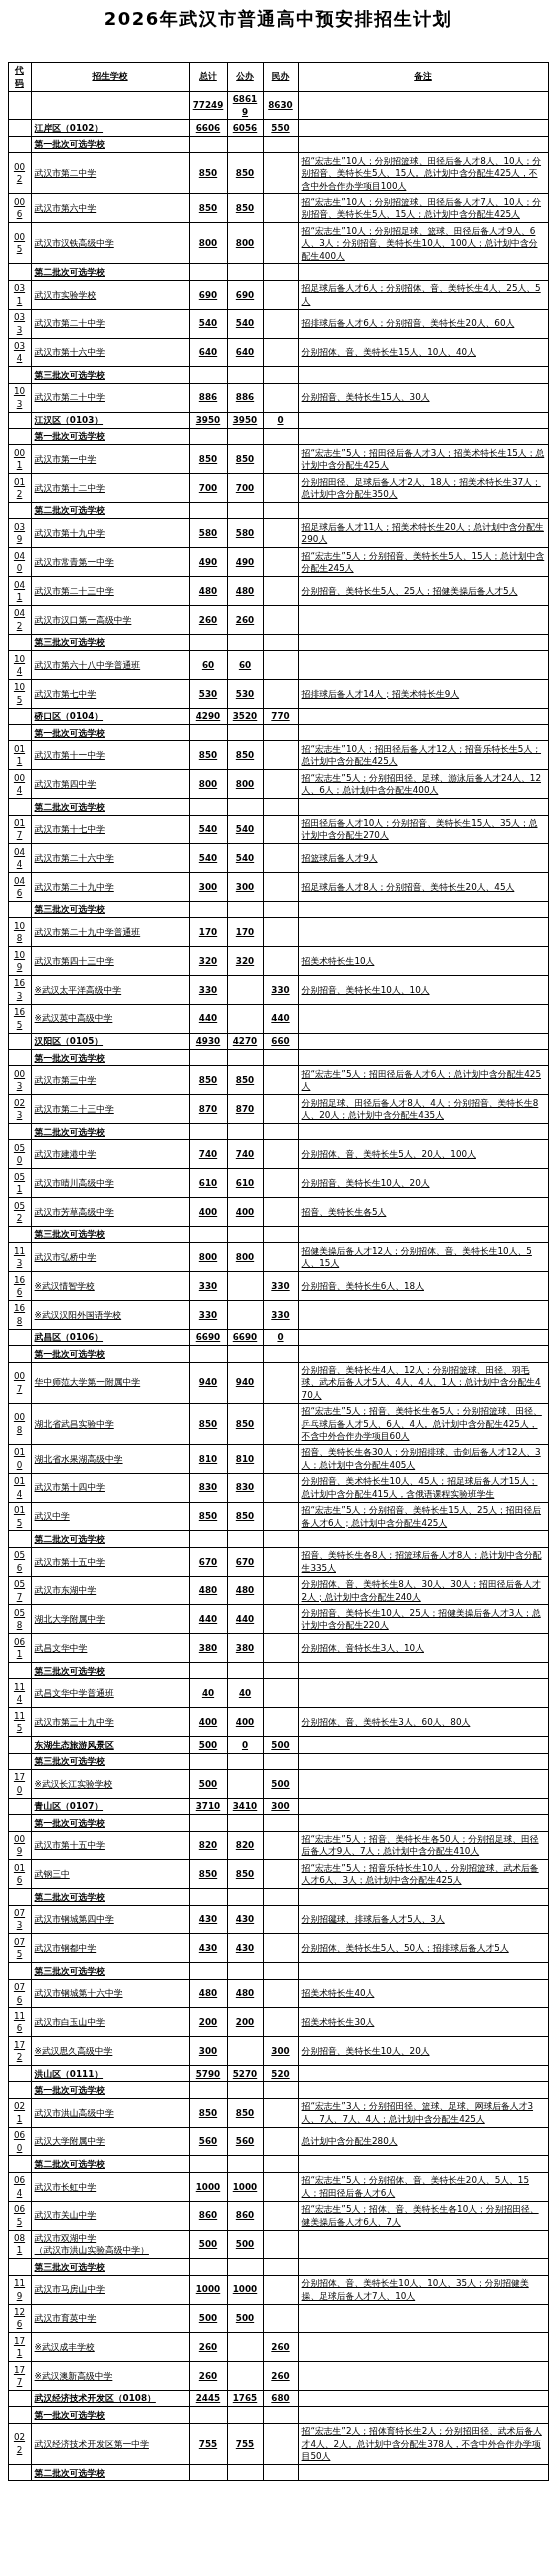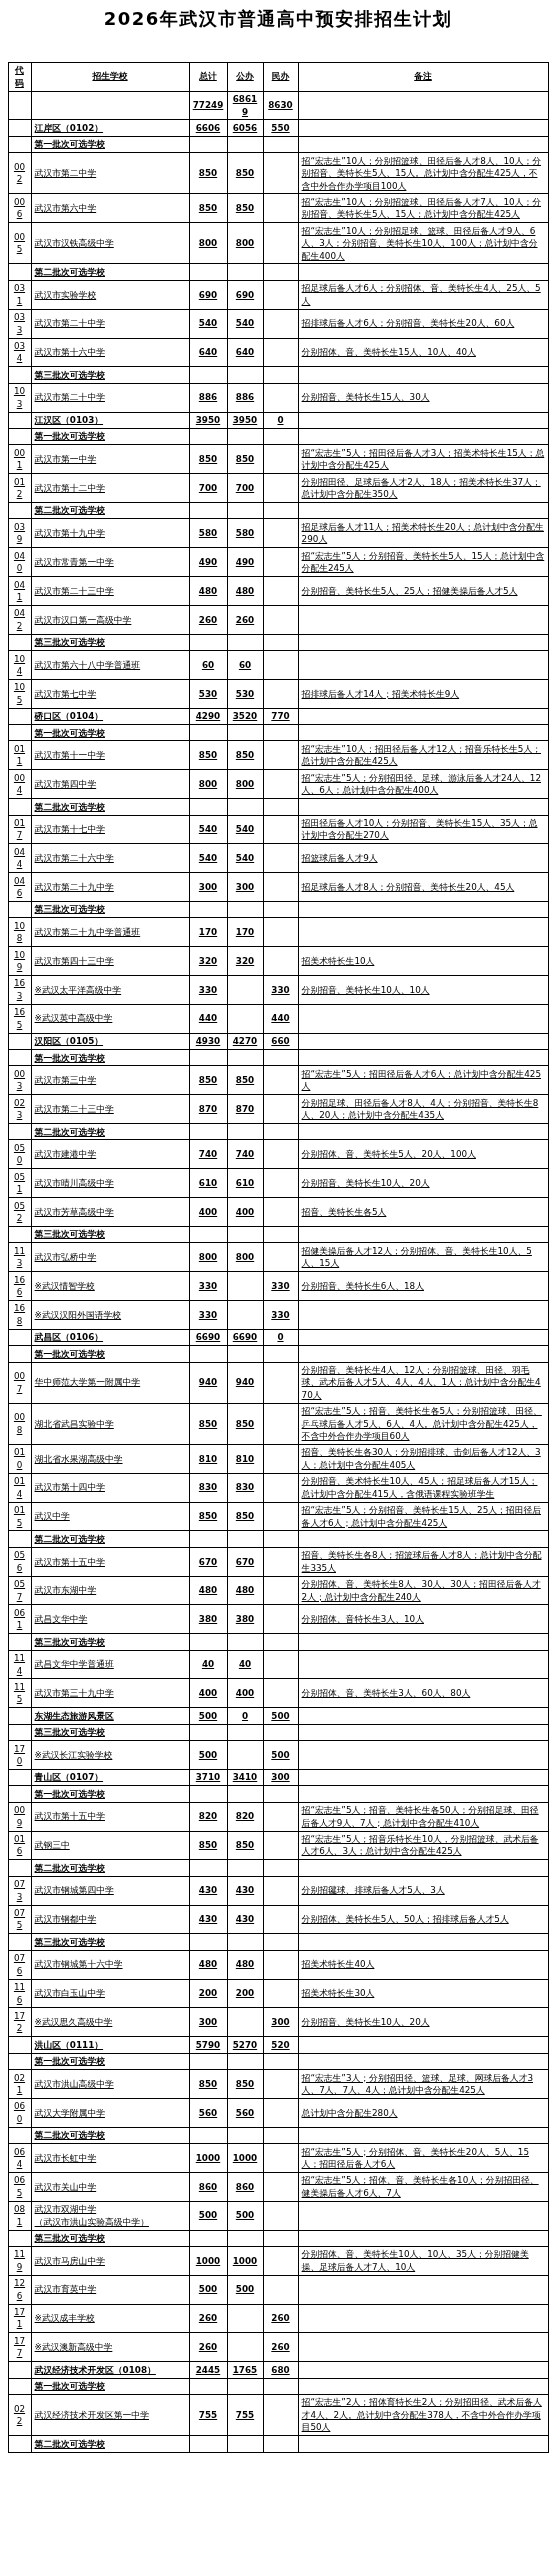--- a/index.html
+++ b/index.html
@@ -541,20 +541,28 @@
         </tr>
         <tr class="row-school">
           <td class="code">057</td>
           <td class="name">武汉市东湖中学</td>
           <td class="num">480</td>
           <td class="num">480</td>
           <td class="num"></td>
           <td class="remark">分别招体、音、美特长生8人、30人、30人；招田径后备人才2人；总计划中含分配生240人</td>
         </tr>
         <tr class="row-school">
+          <td class="code">058</td>
+          <td class="name">湖北大学附属中学</td>
+          <td class="num">440</td>
+          <td class="num">440</td>
+          <td class="num"></td>
+          <td class="remark">分别招音、美特长生10人、25人；招健美操后备人才3人；总计划中含分配生220人</td>
+        </tr>
+        <tr class="row-school">
           <td class="code">061</td>
           <td class="name">武昌文华中学</td>
           <td class="num">380</td>
           <td class="num">380</td>
           <td class="num"></td>
           <td class="remark">分别招体、音特长生3人、10人</td>
         </tr>
         <tr class="row-batch">
           <td class="code"></td>
           <td class="name">第三批次可选学校</td>

